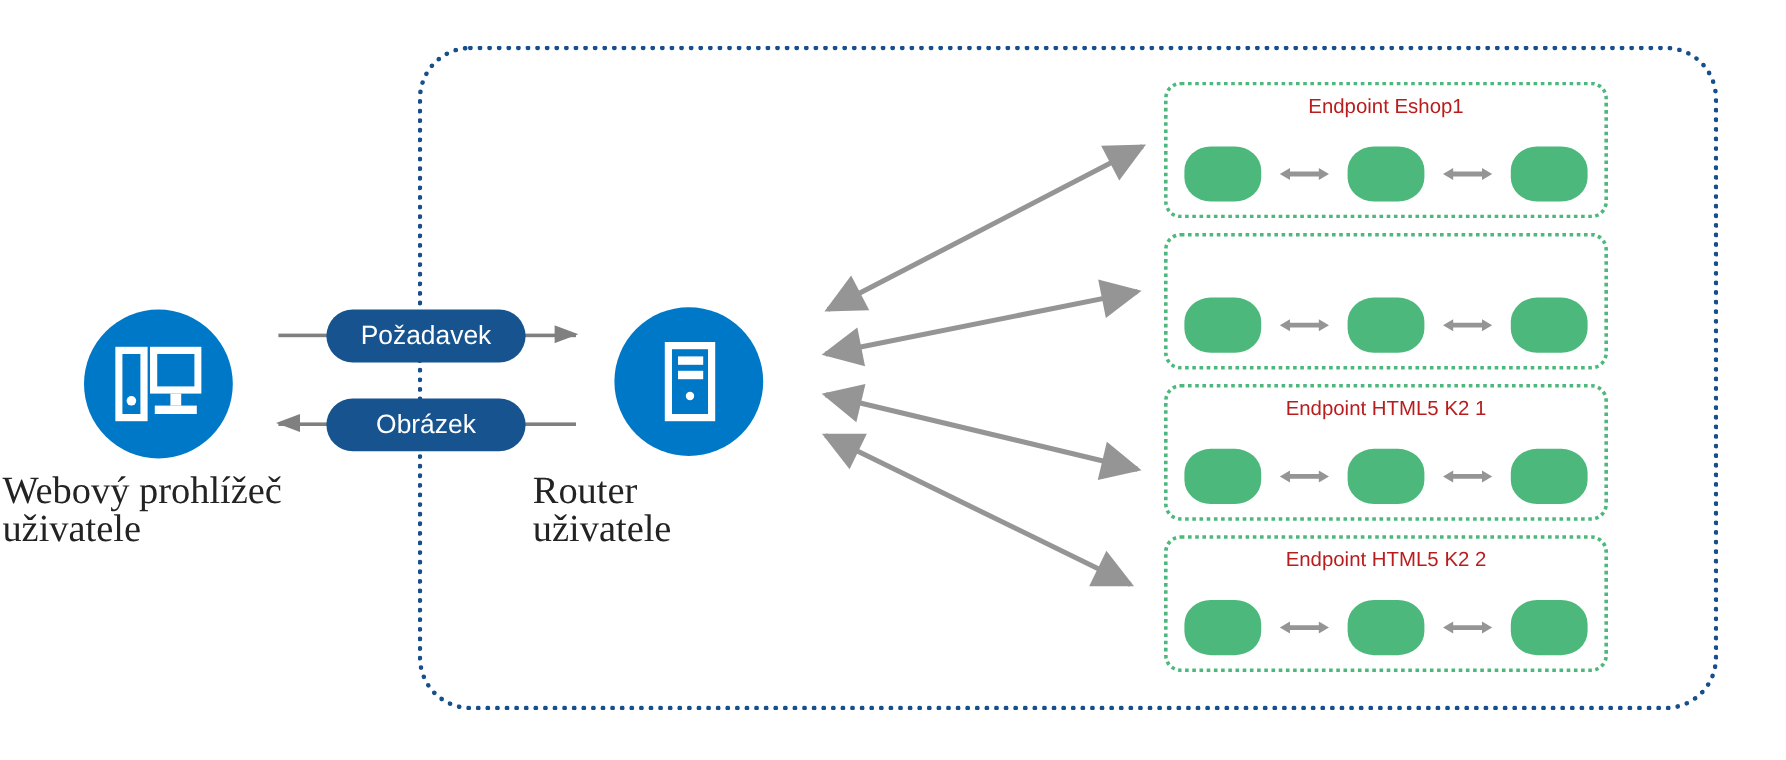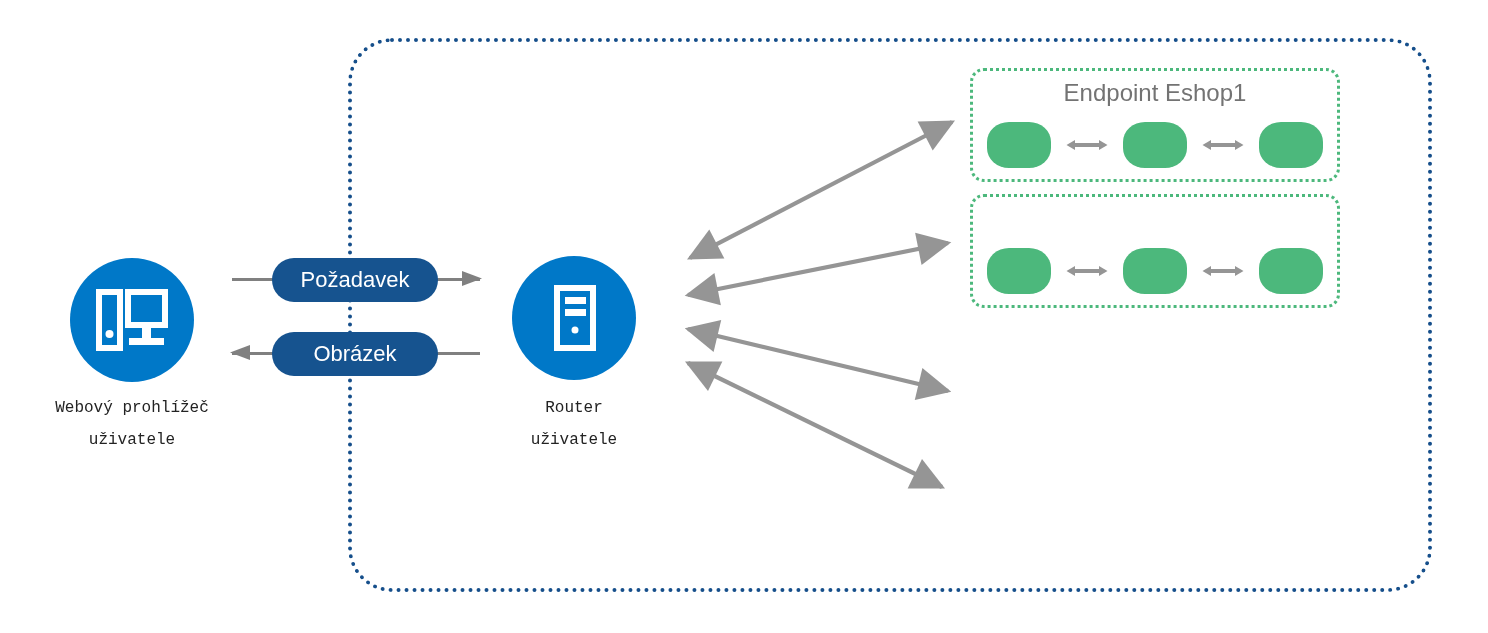--- a/index.html
+++ b/index.html
@@ -41,25 +41,24 @@
     height: 124px;
   }
   #router-circle {
     left: 512px;
     top: 256px;
     width: 124px;
     height: 124px;
   }
   .node-caption {
     position: absolute;
-    text-align: center;
     color: #232323;
-    font-size: 16px;
+    font-size: 32px;
     line-height: 32px;
-    font-family: Liberation Mono, monospace;
+    font-family: Liberation Serif, serif;
     white-space: pre-line;
   }
   #client-caption {
     left: 2px;
     top: 392px;
     width: 260px;
   }
   #router-caption {
     left: 444px;
     top: 392px;
@@ -113,22 +112,22 @@
     border: 3px dotted #4CB87C;
     border-radius: 14px;
     background: #ffffff;
   }
   .endpoint-title {
     position: absolute;
     top: 8px;
     left: 0;
     width: 100%;
     text-align: center;
-    color: #737373;
-    font-size: 24px;
+    color: #b91c1c;
+    font-size: 17px;
     font-family: "Liberation Sans", sans-serif;
     white-space: nowrap;
   }
   .endpoint-row {
     position: absolute;
     top: 48px;
     left: 14px;
     right: 14px;
     height: 52px;
     display: flex;
@@ -247,15 +246,51 @@
       <div class="svc-node"></div>
       <svg class="svc-link" viewBox="0 0 42 16">
         <line x1="8" y1="8" x2="34" y2="8" stroke="#959595" stroke-width="4"></line>
         <path d="M0.5,8 L9,3 L9,13 Z" fill="#959595"></path>
         <path d="M41.5,8 L33,3 L33,13 Z" fill="#959595"></path>
       </svg>
       <div class="svc-node"></div>
     </div>
   </div>
 
-
+  <div class="endpoint-box" style="top:320px;">
+    <div class="endpoint-title">Endpoint HTML5 K2 1</div>
+    <div class="endpoint-row">
+      <div class="svc-node"></div>
+      <svg class="svc-link" viewBox="0 0 42 16">
+        <line x1="8" y1="8" x2="34" y2="8" stroke="#959595" stroke-width="4"></line>
+        <path d="M0.5,8 L9,3 L9,13 Z" fill="#959595"></path>
+        <path d="M41.5,8 L33,3 L33,13 Z" fill="#959595"></path>
+      </svg>
+      <div class="svc-node"></div>
+      <svg class="svc-link" viewBox="0 0 42 16">
+        <line x1="8" y1="8" x2="34" y2="8" stroke="#959595" stroke-width="4"></line>
+        <path d="M0.5,8 L9,3 L9,13 Z" fill="#959595"></path>
+        <path d="M41.5,8 L33,3 L33,13 Z" fill="#959595"></path>
+      </svg>
+      <div class="svc-node"></div>
+    </div>
+  </div>
+
+  <div class="endpoint-box" style="top:446px;">
+    <div class="endpoint-title">Endpoint HTML5 K2 2</div>
+    <div class="endpoint-row">
+      <div class="svc-node"></div>
+      <svg class="svc-link" viewBox="0 0 42 16">
+        <line x1="8" y1="8" x2="34" y2="8" stroke="#959595" stroke-width="4"></line>
+        <path d="M0.5,8 L9,3 L9,13 Z" fill="#959595"></path>
+        <path d="M41.5,8 L33,3 L33,13 Z" fill="#959595"></path>
+      </svg>
+      <div class="svc-node"></div>
+      <svg class="svc-link" viewBox="0 0 42 16">
+        <line x1="8" y1="8" x2="34" y2="8" stroke="#959595" stroke-width="4"></line>
+        <path d="M0.5,8 L9,3 L9,13 Z" fill="#959595"></path>
+        <path d="M41.5,8 L33,3 L33,13 Z" fill="#959595"></path>
+      </svg>
+      <div class="svc-node"></div>
+    </div>
+  </div>
 
 </div>
 
 </body></html>

